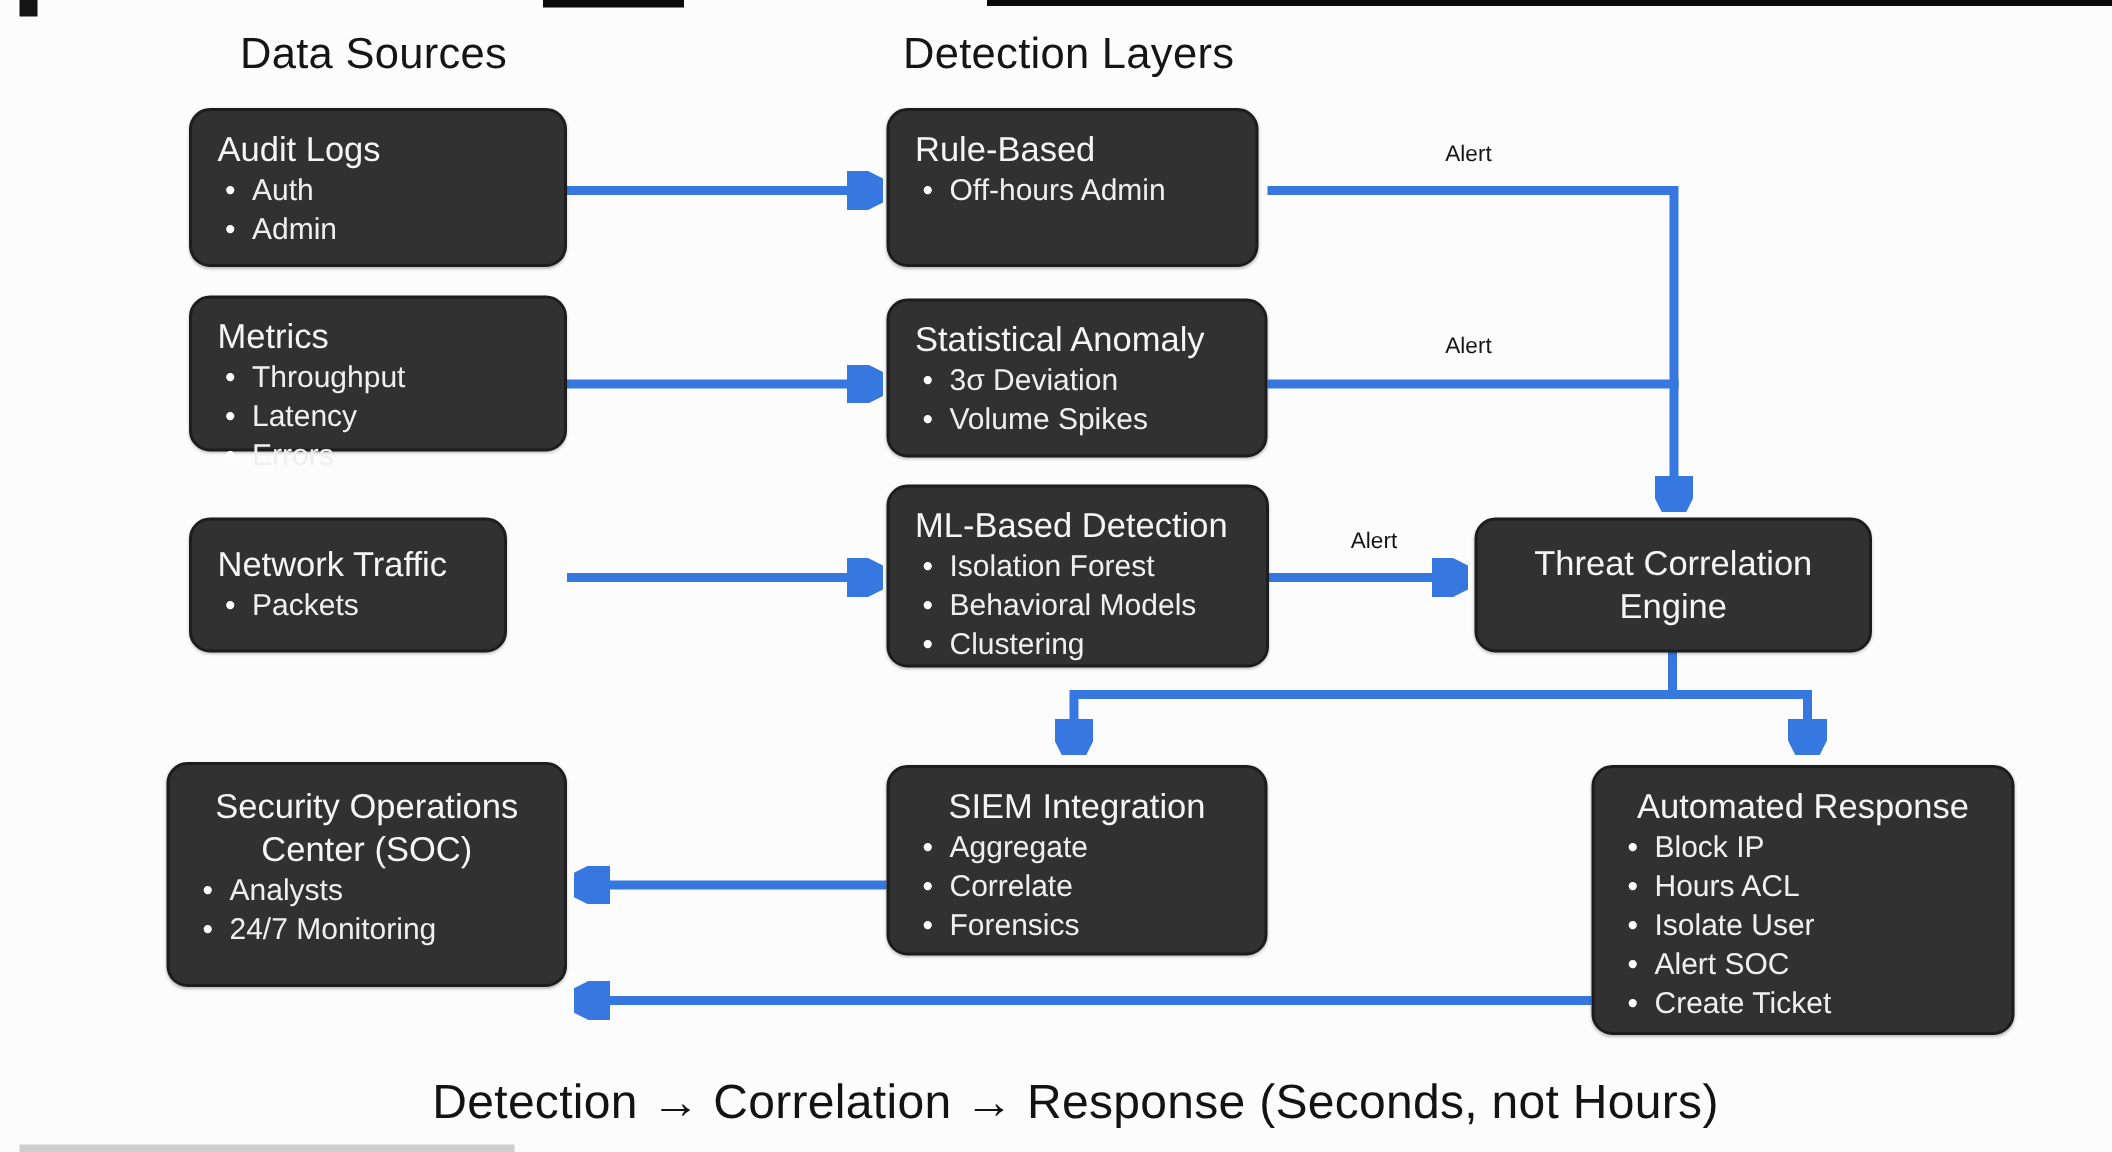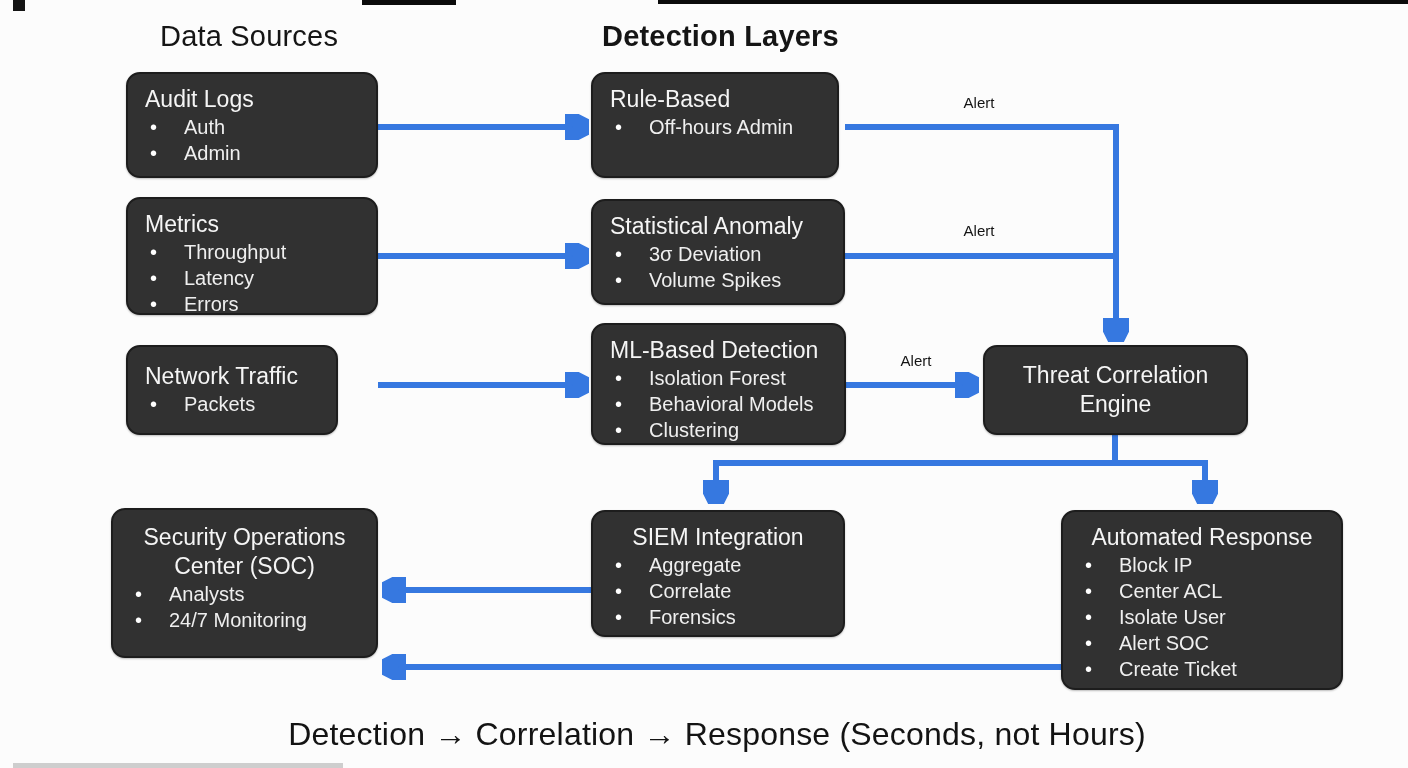--- a/index.html
+++ b/index.html
@@ -36,21 +36,21 @@
     font-weight: 500;
     line-height: 29px;
     padding: 0 14px 0 17px;
     color: #f5f5f5;
   }
   .node-title.centered { text-align: center; padding: 0 10px; }
   .bullet {
     position: relative;
     font-size: 20px;
     line-height: 26px;
-    padding-left: 56px;
+    padding-left: 40px;
     padding-right: 8px;
     color: #efefef;
   }
   .bullet::before {
     content: "\2022";
     position: absolute;
     left: 22px;
     top: 0;
     font-size: 20px;
     color: #ffffff;
@@ -92,21 +92,21 @@
 <body>
 
 <div class="stage">
 
   <div class="artifact" style="left:349px;top:0;width:94px;height:5px;background:#0b0b0b;"></div>
   <div class="artifact" style="left:645px;top:0;width:763px;height:4px;background:#0b0b0b;"></div>
   <div class="artifact" style="left:0;top:0;width:12px;height:11px;background:#141414;"></div>
   <div class="artifact" style="left:0;top:763px;width:330px;height:5px;background:#a8a8a8;opacity:0.55;"></div>
 
   <div class="col-header" style="left:147px;top:20px;">Data Sources</div>
-  <div class="col-header" style="left:589px;top:20px;font-weight:bold;">Detection Layers</div>
+  <div class="col-header" style="left:589px;top:20px;">Detection Layers</div>
 
   <svg class="connectors" viewBox="0 0 1408 768" xmlns="http://www.w3.org/2000/svg">
     <defs>
       <marker id="arr" viewBox="0 0 10 10" refX="8.5" refY="5" markerWidth="4" markerHeight="4.3" orient="auto-start-reverse">
         <path d="M0 0 L10 5 L0 10 Z" fill="#3678e0" stroke="none" stroke-width="0"></path>
       </marker>
     </defs>
     <path d="M365 127 L572 127" marker-end="url(#arr)"></path>
     <path d="M365 256 L572 256" marker-end="url(#arr)"></path>
     <path d="M365 385 L572 385" marker-end="url(#arr)"></path>
@@ -124,21 +124,21 @@
   <div class="alert-label" style="left:916px;top:94px;">Alert</div>
   <div class="alert-label" style="left:916px;top:222px;">Alert</div>
   <div class="alert-label" style="left:853px;top:352px;">Alert</div>
 
   <div class="node" style="left:113px;top:72px;width:252px;height:106px;">
     <div class="node-title">Audit Logs</div>
     <div class="bullet">Auth</div>
     <div class="bullet">Admin</div>
   </div>
 
-  <div class="node" style="left:113px;top:197px;width:252px;height:118px;">
+  <div class="node" style="left:113px;top:197px;width:252px;height:104px;">
     <div class="node-title">Metrics</div>
     <div class="bullet">Throughput</div>
     <div class="bullet">Latency</div>
     <div class="bullet">Errors</div>
   </div>
 
   <div class="node" style="left:113px;top:345px;width:212px;height:90px;padding-top:15px;">
     <div class="node-title">Network Traffic</div>
     <div class="bullet">Packets</div>
   </div>
@@ -168,21 +168,21 @@
   <div class="node" style="left:578px;top:510px;width:254px;height:127px;">
     <div class="node-title centered">SIEM Integration</div>
     <div class="bullet">Aggregate</div>
     <div class="bullet">Correlate</div>
     <div class="bullet">Forensics</div>
   </div>
 
   <div class="node" style="left:1048px;top:510px;width:282px;height:180px;">
     <div class="node-title centered">Automated Response</div>
     <div class="bullet">Block IP</div>
-    <div class="bullet">Center ACL</div>
+    <div class="bullet">Hours ACL</div>
     <div class="bullet">Isolate User</div>
     <div class="bullet">Alert SOC</div>
     <div class="bullet">Create Ticket</div>
   </div>
 
   <div class="node" style="left:98px;top:508px;width:267px;height:150px;padding-top:13px;">
     <div class="node-title centered">Security Operations Center (SOC)</div>
     <div class="bullet">Analysts</div>
     <div class="bullet">24/7 Monitoring</div>
   </div>

